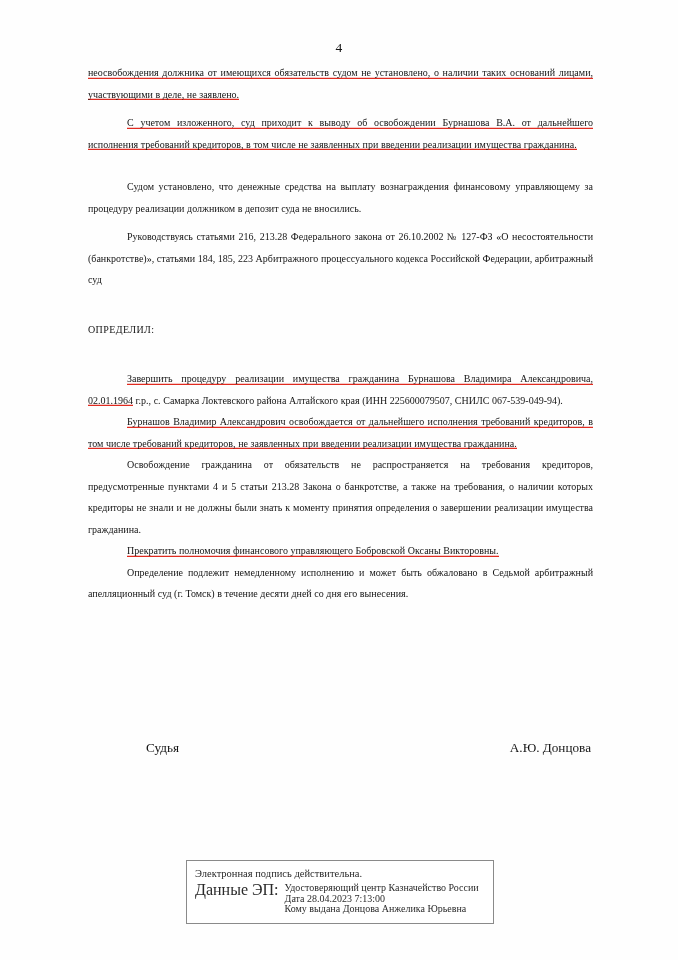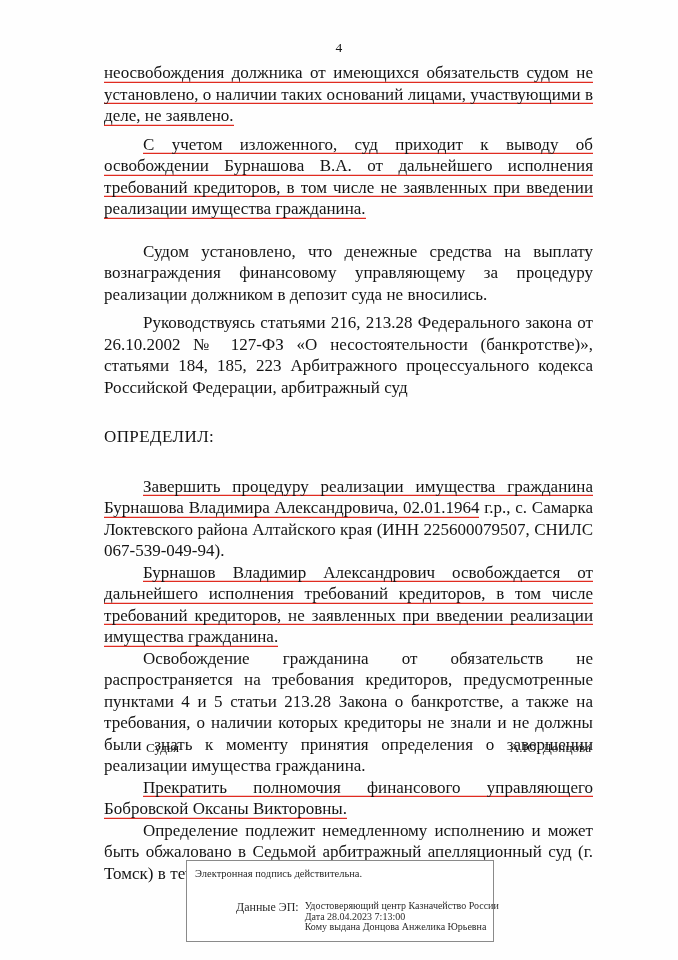--- a/index.html
+++ b/index.html
@@ -30,22 +30,22 @@
     font-size: 13.5px;
     letter-spacing: 0.2px;
   }
   .content {
     position: absolute;
     left: 88px;
     top: 62px;
     width: 505px;
   }
   p.para {
-    margin: 0 0 0 16px;
-    font-size: 17px;
+    margin: 0 0 0 0;
+    font-size: 10px;
     line-height: 21.5px;
     text-align: justify;
     text-indent: 0;
     hyphens: none;
     word-spacing: 0.1px;
   }
   p.indent {
     text-indent: 39px;
   }
   .u {
@@ -84,33 +84,32 @@
     width: 308px;
     border: 1px solid #8a8a8a;
     background: #ffffff;
     padding: 6px 8px 8px 8px;
     box-sizing: border-box;
   }
   .stamp-title {
     font-size: 10.5px;
     line-height: 14px;
     color: #2a2a2a;
-    margin-bottom: 20px;
+    margin-bottom: 2px;
   }
   .stamp-body {
     display: flex;
     align-items: flex-start;
   }
   .stamp-label {
-    font-size: 12px;
+    font-size: 16px;
     line-height: 13px;
     color: #2a2a2a;
     white-space: nowrap;
     padding-right: 6px;
-    margin-left: 41px;
   }
   .stamp-lines {
     font-size: 10px;
     line-height: 10.5px;
     color: #2a2a2a;
   }
   .stamp-lines div { white-space: nowrap; }
 </style>
 </head>
 <body>

